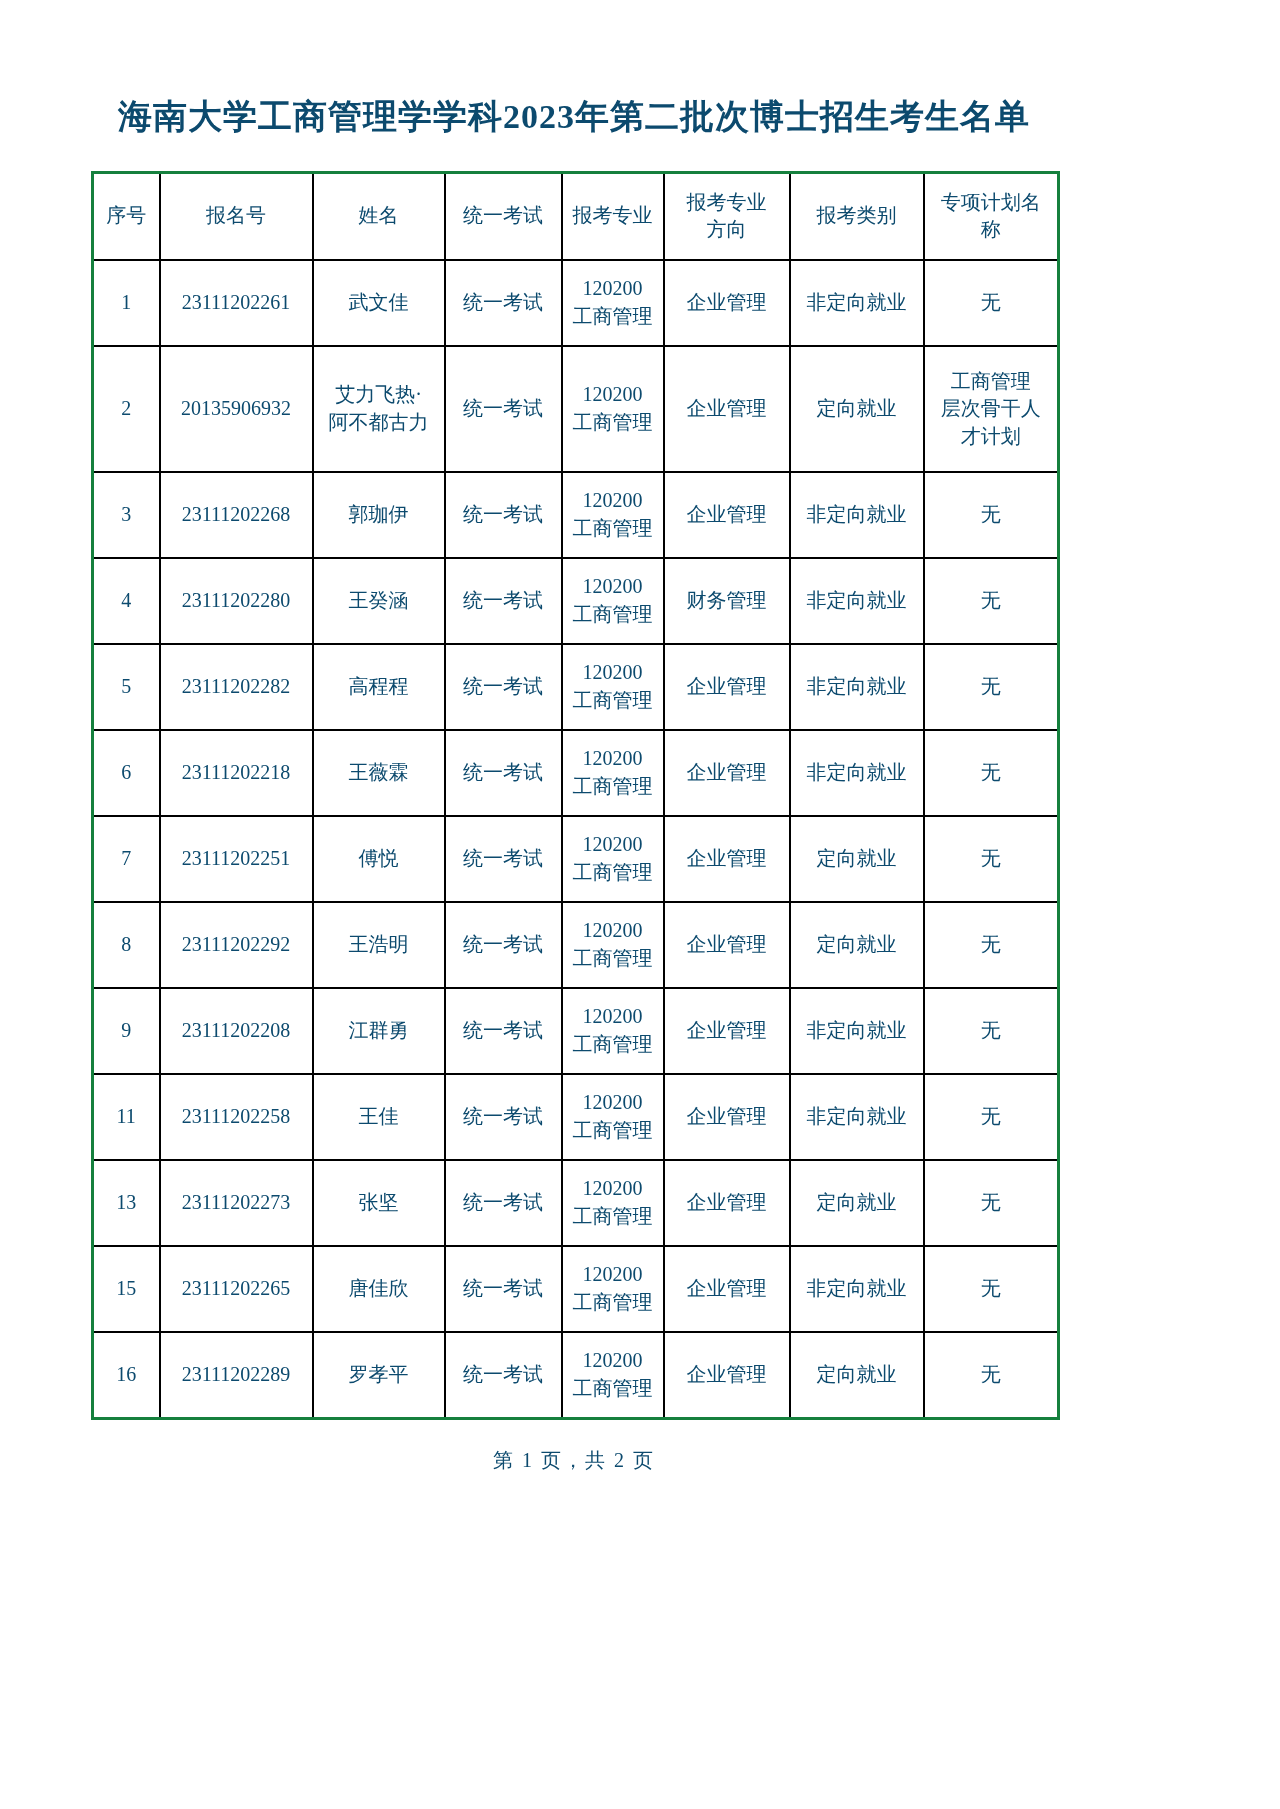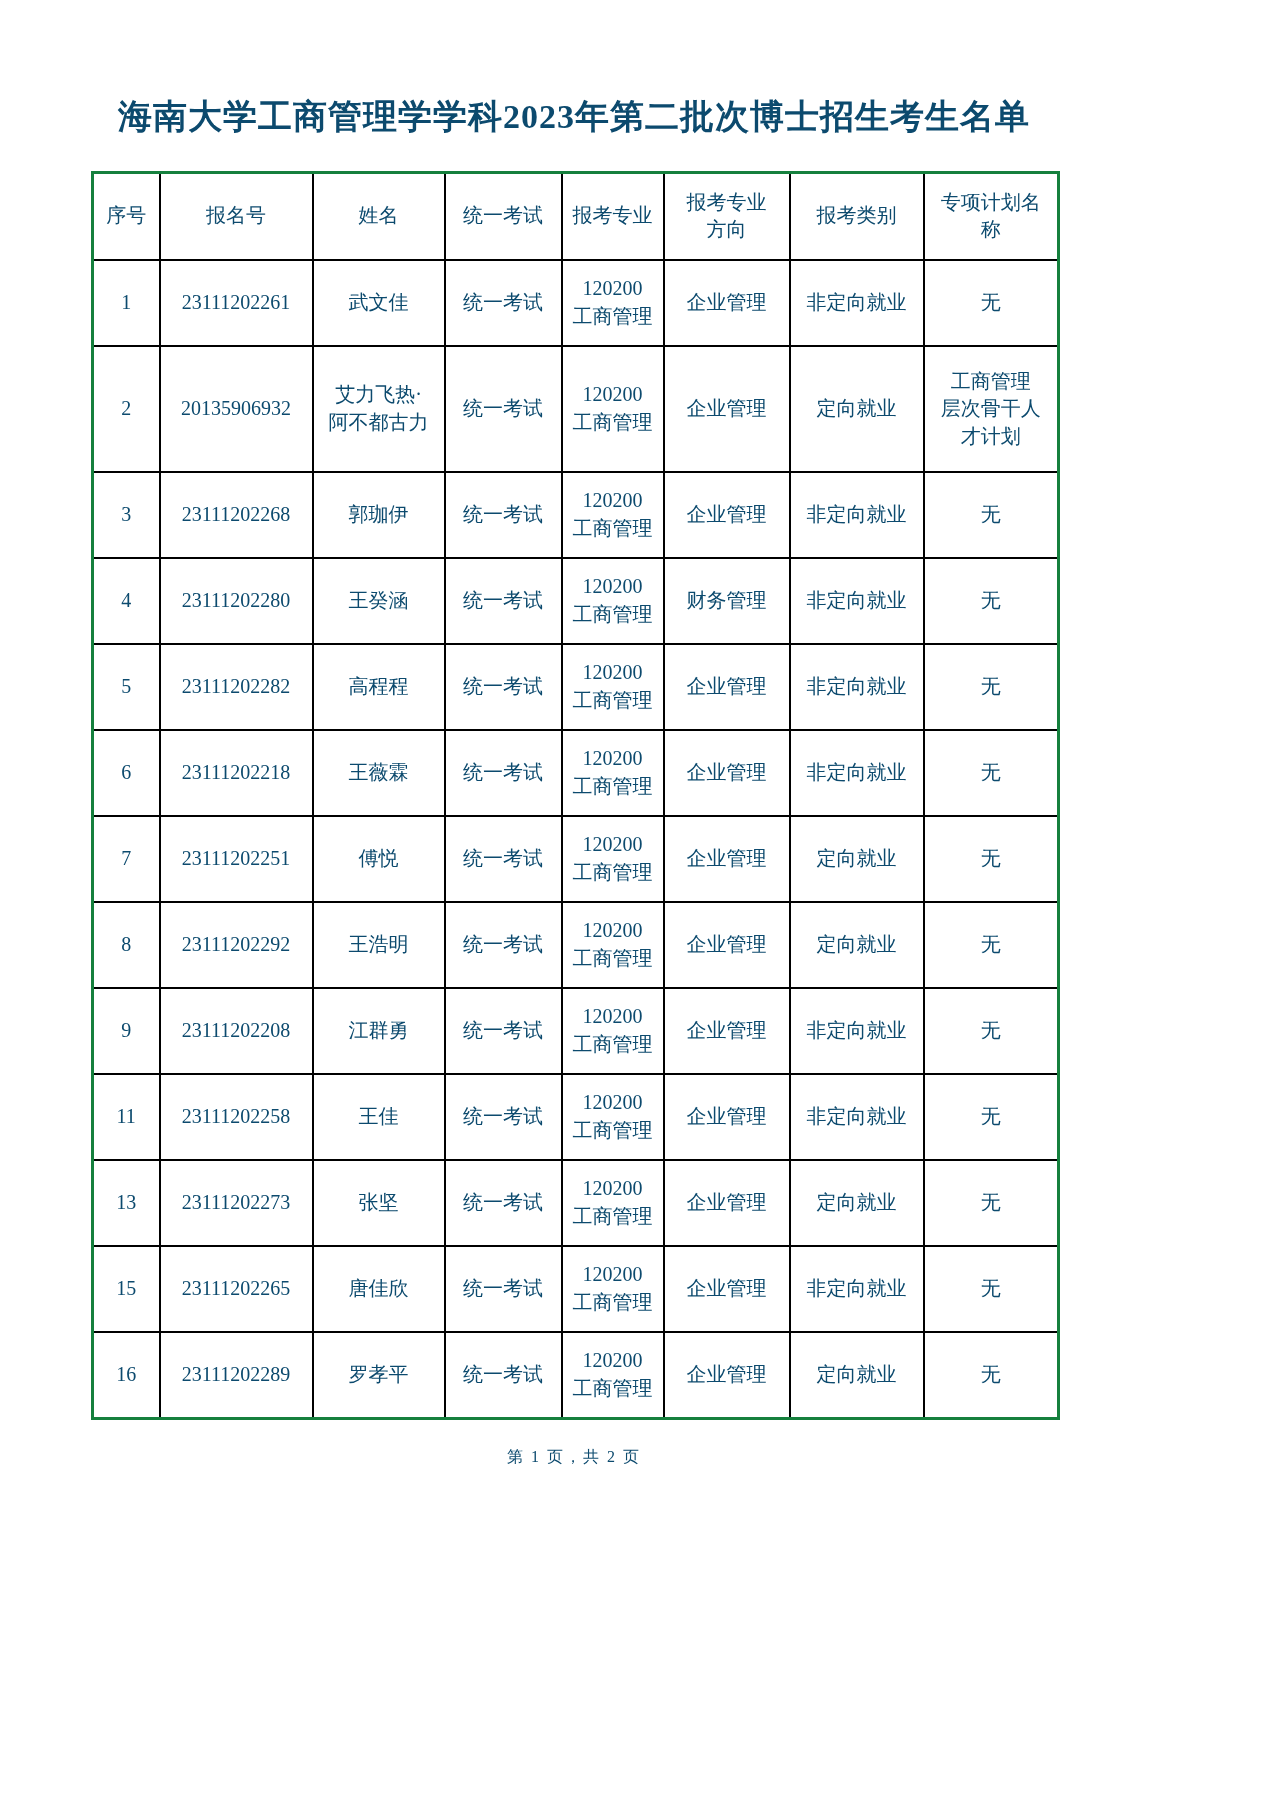--- a/index.html
+++ b/index.html
@@ -47,21 +47,21 @@
     line-height: 1.38;
     padding: 2px 4px;
     overflow: hidden;
   }
   thead tr { height: 88px; }
   tbody tr { height: 86px; }
   tbody tr:nth-child(2) { height: 126px; }
   .footer {
     margin-top: 27px;
     text-align: center;
-    font-size: 16px;
+    font-size: 20px;
     letter-spacing: 2px;
   }
 </style>
 </head>
 <body>
 
 <div class="page">
   <div class="content">
     <h1 class="title">海南大学工商管理学学科2023年第二批次博士招生考生名单</h1>
 

